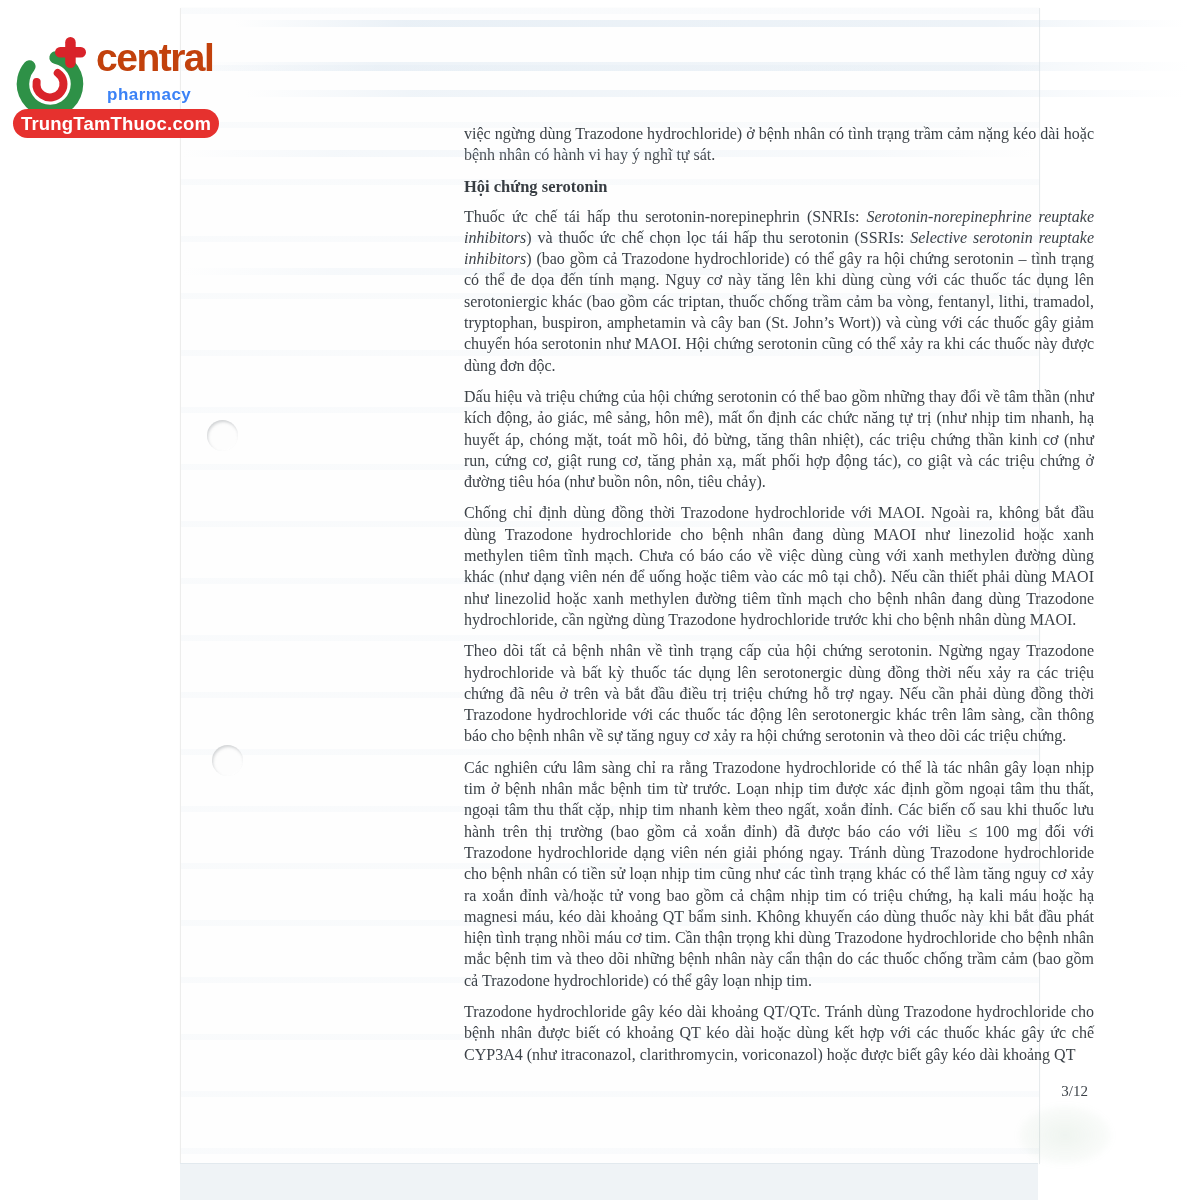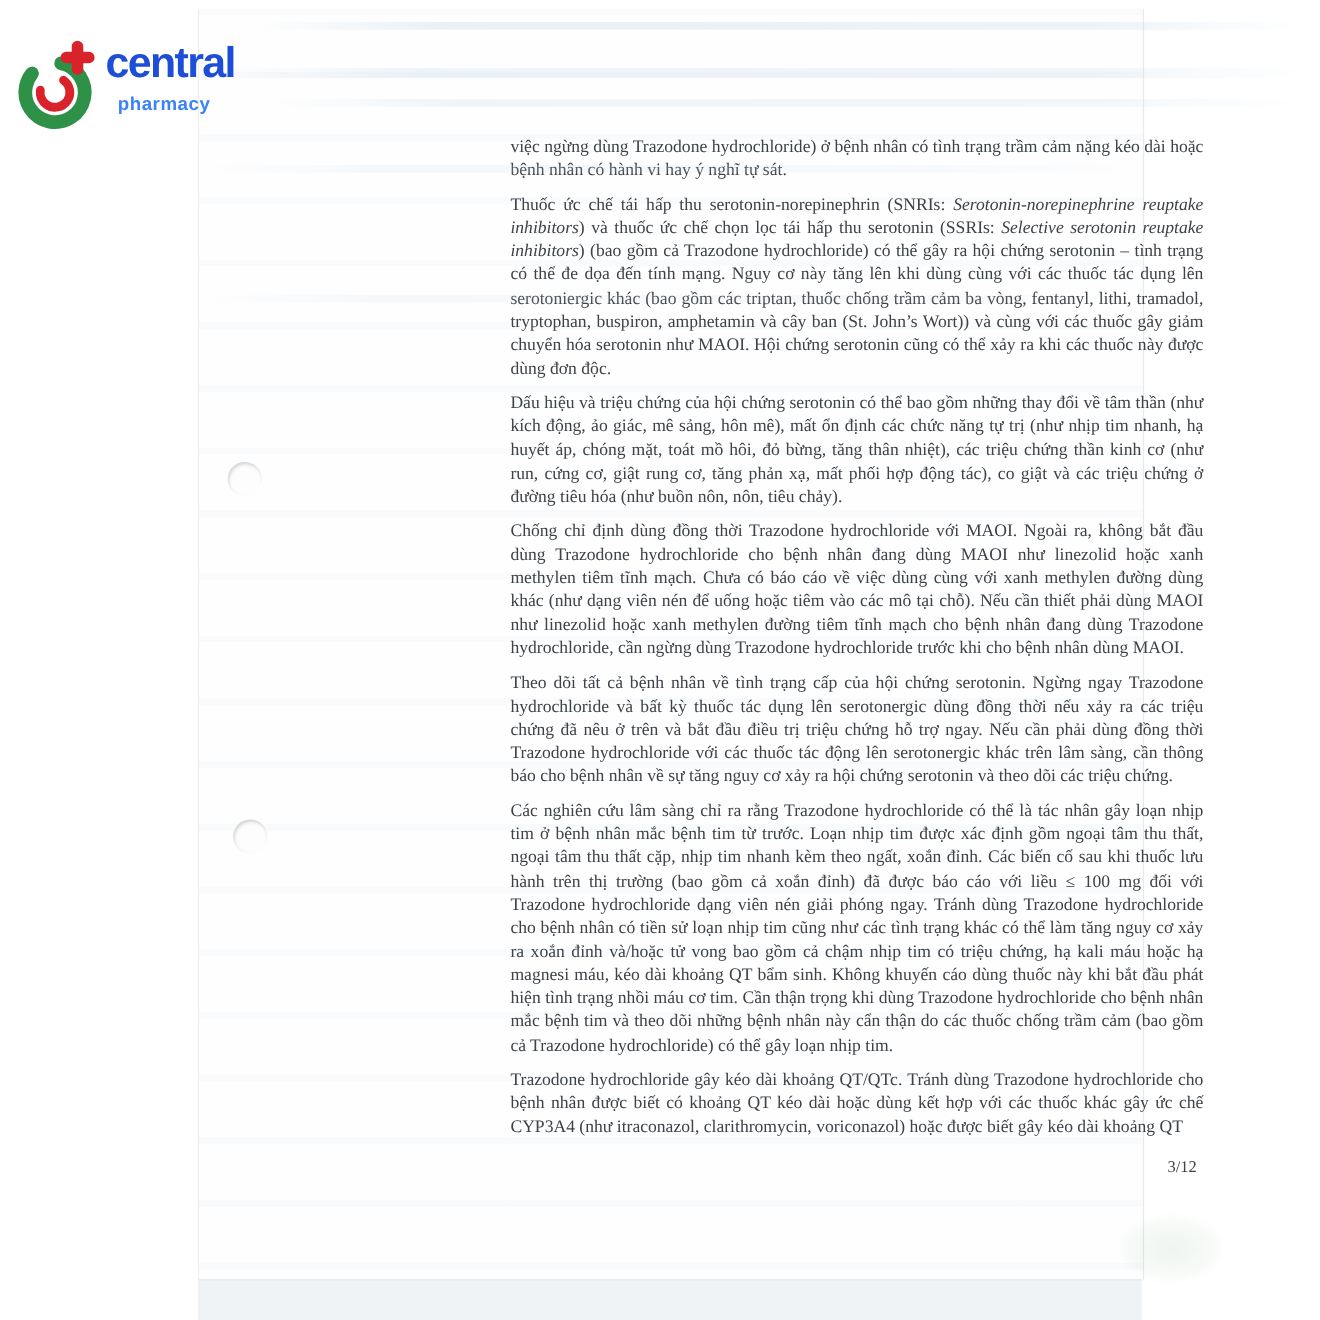--- a/index.html
+++ b/index.html
@@ -59,21 +59,21 @@
     position:absolute;left:838px;top:1098px;width:92px;height:58px;border-radius:50%;
     background:radial-gradient(ellipse at center, rgba(120,165,125,0.12), rgba(120,165,125,0));
     filter:blur(3px);pointer-events:none;
   }
   
   .logo{position:absolute;left:10px;top:28px;width:228px;height:116px;}
   .logo svg.mark{position:absolute;left:2px;top:4px;width:84px;height:90px;}
   .logo .brand{
     position:absolute;left:86px;top:10px;
     font-family:"Liberation Sans", sans-serif;font-weight:bold;
-    font-size:39px;letter-spacing:-1.5px;color:#1d4ed8;line-height:40px;
+    font-size:39px;letter-spacing:-1.5px;color:#c2410c;line-height:40px;
   }
   .logo .tagline{
     position:absolute;left:97px;top:57px;
     font-family:"Liberation Sans", sans-serif;font-weight:bold;
     font-size:17px;letter-spacing:0.5px;color:#3b82f6;
   }
   .logo .site{
     position:absolute;left:3px;top:81px;width:206px;height:29px;
     background:#e6312e;border-radius:15px;
     color:#ffffff;font-family:"Liberation Sans", sans-serif;font-weight:bold;
@@ -83,20 +83,21 @@
 </head>
 <body>
 
 <div class="canvas">
 
   <div class="paper">
     <div class="scanlines"></div>
     <div class="textcol">
       <p>việc ngừng dùng Trazodone hydrochloride) ở bệnh nhân có tình trạng trầm cảm nặng kéo dài hoặc bệnh nhân có hành vi hay ý nghĩ tự sát.</p>
 
+      <h3>Hội chứng serotonin</h3>
       <p><span>Thuốc ức chế tái hấp thu serotonin-norepinephrin (SNRIs: </span><i>Serotonin-norepinephrine reuptake inhibitors</i><span>) và thuốc ức chế chọn lọc tái hấp thu serotonin (SSRIs: </span><i>Selective serotonin reuptake inhibitors</i><span>) (bao gồm cả Trazodone hydrochloride) có thể gây ra hội chứng serotonin – tình trạng có thể đe dọa đến tính mạng. Nguy cơ này tăng lên khi dùng cùng với các thuốc tác dụng lên serotoniergic khác (bao gồm các triptan, thuốc chống trầm cảm ba vòng, fentanyl, lithi, tramadol, tryptophan, buspiron, amphetamin và cây ban (St. John’s Wort)) và cùng với các thuốc gây giảm chuyển hóa serotonin như MAOI. Hội chứng serotonin cũng có thể xảy ra khi các thuốc này được dùng đơn độc.</span></p>
       <p>Dấu hiệu và triệu chứng của hội chứng serotonin có thể bao gồm những thay đổi về tâm thần (như kích động, ảo giác, mê sảng, hôn mê), mất ổn định các chức năng tự trị (như nhịp tim nhanh, hạ huyết áp, chóng mặt, toát mồ hôi, đỏ bừng, tăng thân nhiệt), các triệu chứng thần kinh cơ (như run, cứng cơ, giật rung cơ, tăng phản xạ, mất phối hợp động tác), co giật và các triệu chứng ở đường tiêu hóa (như buồn nôn, nôn, tiêu chảy).</p>
       <p>Chống chỉ định dùng đồng thời Trazodone hydrochloride với MAOI. Ngoài ra, không bắt đầu dùng Trazodone hydrochloride cho bệnh nhân đang dùng MAOI như linezolid hoặc xanh methylen tiêm tĩnh mạch. Chưa có báo cáo về việc dùng cùng với xanh methylen đường dùng khác (như dạng viên nén để uống hoặc tiêm vào các mô tại chỗ). Nếu cần thiết phải dùng MAOI như linezolid hoặc xanh methylen đường tiêm tĩnh mạch cho bệnh nhân đang dùng Trazodone hydrochloride, cần ngừng dùng Trazodone hydrochloride trước khi cho bệnh nhân dùng MAOI.</p>
       <p>Theo dõi tất cả bệnh nhân về tình trạng cấp của hội chứng serotonin. Ngừng ngay Trazodone hydrochloride và bất kỳ thuốc tác dụng lên serotonergic dùng đồng thời nếu xảy ra các triệu chứng đã nêu ở trên và bắt đầu điều trị triệu chứng hỗ trợ ngay. Nếu cần phải dùng đồng thời Trazodone hydrochloride với các thuốc tác động lên serotonergic khác trên lâm sàng, cần thông báo cho bệnh nhân về sự tăng nguy cơ xảy ra hội chứng serotonin và theo dõi các triệu chứng.</p>
 
       <p>Các nghiên cứu lâm sàng chỉ ra rằng Trazodone hydrochloride có thể là tác nhân gây loạn nhịp tim ở bệnh nhân mắc bệnh tim từ trước. Loạn nhịp tim được xác định gồm ngoại tâm thu thất, ngoại tâm thu thất cặp, nhịp tim nhanh kèm theo ngất, xoắn đỉnh. Các biến cố sau khi thuốc lưu hành trên thị trường (bao gồm cả xoắn đỉnh) đã được báo cáo với liều ≤ 100 mg đối với Trazodone hydrochloride dạng viên nén giải phóng ngay. Tránh dùng Trazodone hydrochloride cho bệnh nhân có tiền sử loạn nhịp tim cũng như các tình trạng khác có thể làm tăng nguy cơ xảy ra xoắn đỉnh và/hoặc tử vong bao gồm cả chậm nhịp tim có triệu chứng, hạ kali máu hoặc hạ magnesi máu, kéo dài khoảng QT bẩm sinh. Không khuyến cáo dùng thuốc này khi bắt đầu phát hiện tình trạng nhồi máu cơ tim. Cần thận trọng khi dùng Trazodone hydrochloride cho bệnh nhân mắc bệnh tim và theo dõi những bệnh nhân này cẩn thận do các thuốc chống trầm cảm (bao gồm cả Trazodone hydrochloride) có thể gây loạn nhịp tim.</p>
       <p>Trazodone hydrochloride gây kéo dài khoảng QT/QTc. Tránh dùng Trazodone hydrochloride cho bệnh nhân được biết có khoảng QT kéo dài hoặc dùng kết hợp với các thuốc khác gây ức chế CYP3A4 (như itraconazol, clarithromycin, voriconazol) hoặc được biết gây kéo dài khoảng QT</p>
 
       <div class="pagenum">3/12</div>
     </div>
@@ -118,15 +119,16 @@
     <svg class="mark" viewBox="0 0 84 90" aria-hidden="true">
       <circle cx="38" cy="52" r="27" fill="none" stroke="#2e9147" stroke-width="12.5" stroke-linecap="round" stroke-dasharray="140 29.6" transform="rotate(-78 38 52)"></circle>
       <circle cx="38" cy="52" r="13.5" fill="none" stroke="#d9232a" stroke-width="8" stroke-linecap="round" stroke-dasharray="57 27.8" transform="rotate(-55 38 52)"></circle>
       <g fill="#d9232a">
         <rect x="43" y="15" width="31" height="10.5" rx="5.2"></rect>
         <rect x="53.2" y="5" width="10.5" height="31" rx="5.2"></rect>
       </g>
     </svg>
     <div class="brand">central</div>
     <div class="tagline">pharmacy</div>
+    <div class="site">TrungTamThuoc.com</div>
   </div>
 
 </div>
 
 </body></html>

